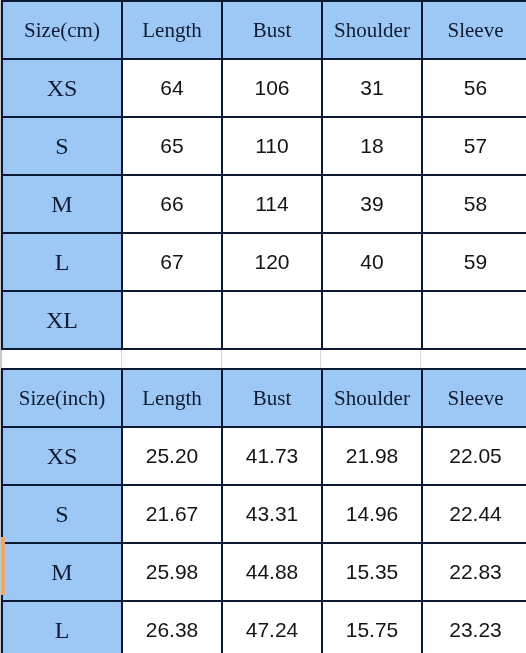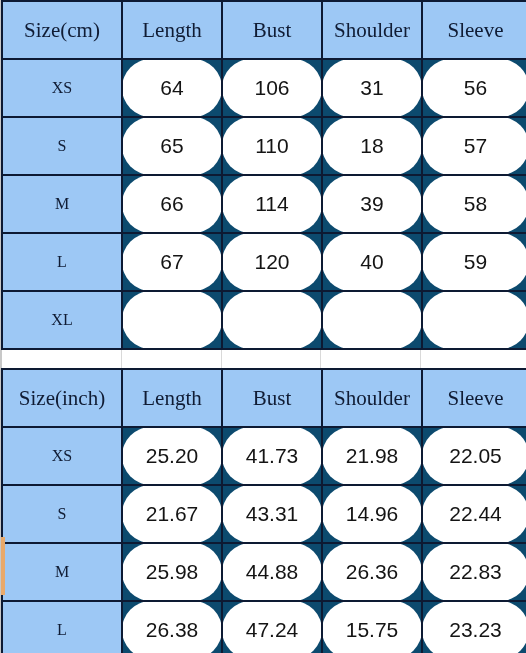--- a/index.html
+++ b/index.html
@@ -11,21 +11,21 @@
     width: 526px;
     height: 653px;
     overflow: hidden;
     font-family: "Liberation Serif", serif;
   }
 
   .sheet {
     position: relative;
     width: 526px;
     height: 653px;
-    background: #0c4a6e;
+    background: #a21caf;
     box-sizing: border-box;
     border-left: 1px solid #c8c8c8;
   }
 
   
   .size-table {
     width: 527px;
     border-collapse: collapse;
     table-layout: fixed;
   }
@@ -47,30 +47,29 @@
 
   
   .hdr, .sizecell {
     background: #9dc8f5;
     color: #101c34;
     font-family: "Liberation Serif", serif;
     font-size: 21px;
     font-weight: 400;
   }
   .hdr { font-size: 21px; }
-  .sizecell { font-size: 16px; }
+  .sizecell { font-size: 24px; }
 
   
   .datacell {
     background: #ffffff;
     color: #141414;
     font-family: "Liberation Sans", sans-serif;
     font-size: 21px;
     font-weight: 400;
-    border-radius: 29px;
   }
   .datacell.empty { color: transparent; }
 
   
   .spacer {
     width: 527px;
     height: 18px;
     display: flex;
     background: #ffffff;
     border-left: 1px solid #c8c8c8;
@@ -189,21 +188,21 @@
           <td class="datacell col-data">21.67</td>
           <td class="datacell col-data">43.31</td>
           <td class="datacell col-data">14.96</td>
           <td class="datacell col-last">22.44</td>
         </tr>
 
         <tr>
           <td class="sizecell col-size">M</td>
           <td class="datacell col-data">25.98</td>
           <td class="datacell col-data">44.88</td>
-          <td class="datacell col-data">26.36</td>
+          <td class="datacell col-data">15.35</td>
           <td class="datacell col-last">22.83</td>
         </tr>
 
         <tr>
           <td class="sizecell col-size">L</td>
           <td class="datacell col-data">26.38</td>
           <td class="datacell col-data">47.24</td>
           <td class="datacell col-data">15.75</td>
           <td class="datacell col-last">23.23</td>
         </tr>

